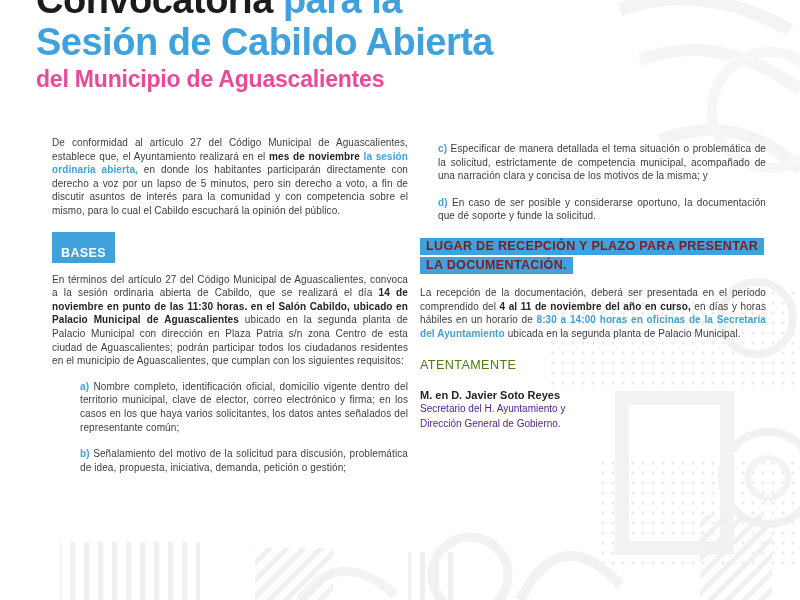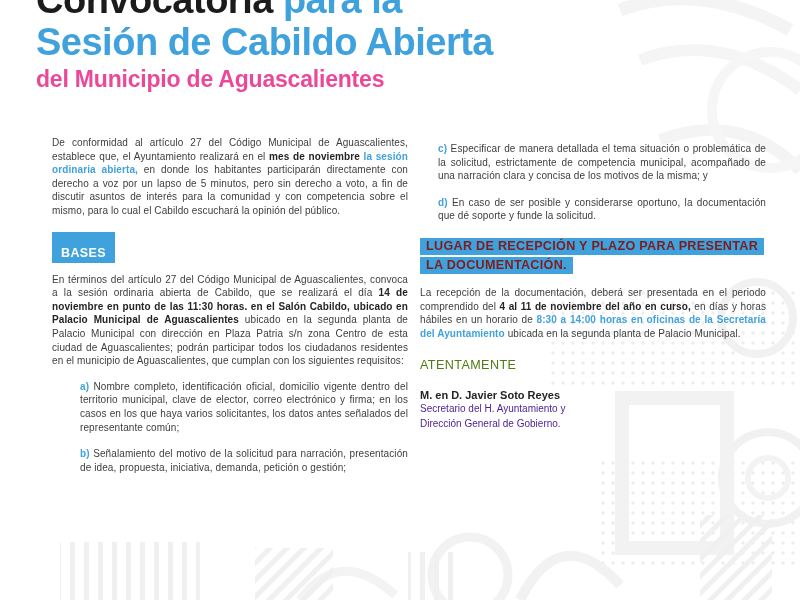--- a/index.html
+++ b/index.html
@@ -110,21 +110,21 @@
     <section class="col-left">
 
       <p class="body-text"><span>De conformidad al artículo 27 del Código Municipal de Aguascalientes, establece que, el Ayuntamiento realizará en el </span><span class="b">mes de noviembre</span><span class="b-blue"> la sesión ordinaria abierta,</span><span> en donde los habitantes participarán directamente con derecho a voz por un lapso de 5 minutos, pero sin derecho a voto, a fin de discutir asuntos de interés para la comunidad y con competencia sobre el mismo, para lo cual el Cabildo escuchará la opinión del público.</span></p>
 
       <div class="chip">BASES</div>
 
       <p class="body-text"><span>En términos del artículo 27 del Código Municipal de Aguascalientes, convoca a la sesión ordinaria abierta de Cabildo, que se realizará el día </span><span class="b">14 de noviembre en punto de las 11:30 horas. en el Salón Cabildo, ubicado en Palacio Municipal de Aguascalientes</span><span> ubicado en la segunda planta de Palacio Municipal con dirección en Plaza Patria s/n zona Centro de esta ciudad de Aguascalientes; podrán participar todos los ciudadanos residentes en el municipio de Aguascalientes, que cumplan con los siguientes requisitos:</span></p>
 
       <p class="body-text item"><span class="b-blue">a)</span><span> Nombre completo, identificación oficial, domicilio vigente dentro del territorio municipal, clave de elector, correo electrónico y firma; en los casos en los que haya varios solicitantes, los datos antes señalados del representante común;</span></p>
 
-      <p class="body-text item"><span class="b-blue">b)</span><span> Señalamiento del motivo de la solicitud para narración, presentación de idea, propuesta, iniciativa, demanda, petición o gestión;</span></p>
+      <p class="body-text item"><span class="b-blue">b)</span><span> Señalamiento del motivo de la solicitud para discusión, problemática de idea, propuesta, iniciativa, demanda, petición o gestión;</span></p>
 
     </section>
 
     <section class="col-right">
 
       <p class="body-text item"><span class="b-blue">c)</span><span> Especificar de manera detallada el tema situación o problemática de la solicitud, estrictamente de competencia municipal, acompañado de una narración clara y concisa de los motivos de la misma; y</span></p>
 
       <p class="body-text item"><span class="b-blue">d)</span><span> En caso de ser posible y considerarse oportuno, la documentación que dé soporte y funde la solicitud.</span></p>
 
       <div class="chip-wrap">

